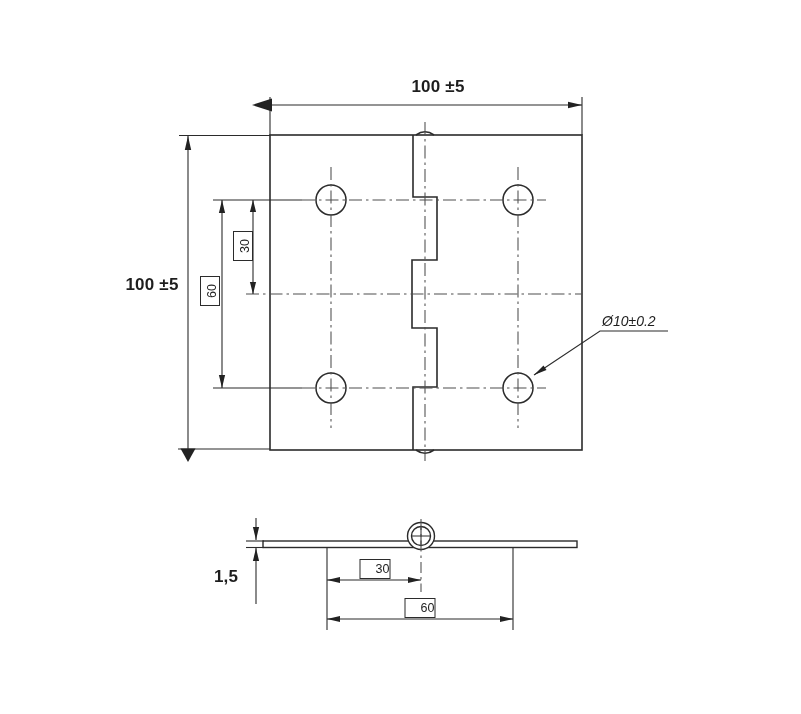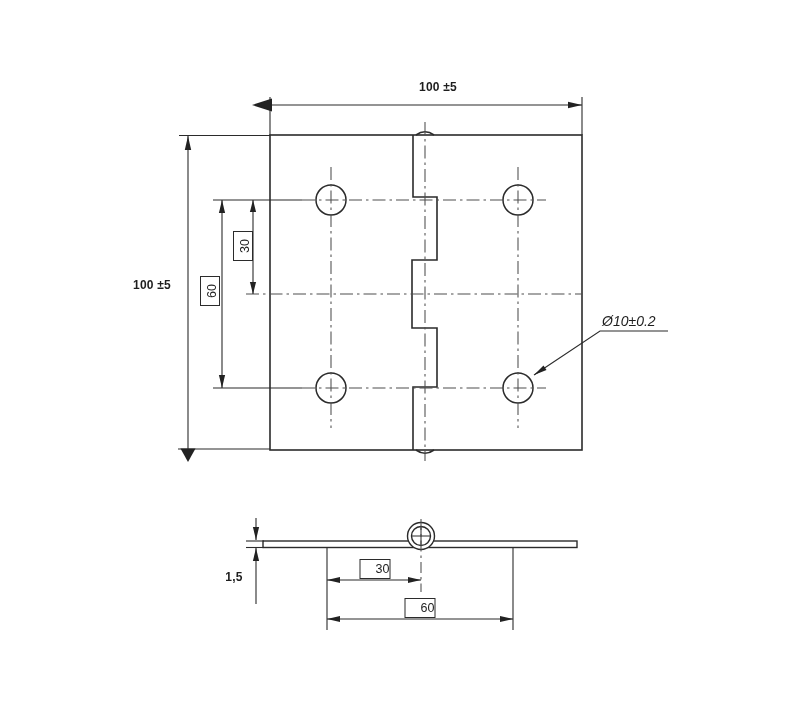--- a/index.html
+++ b/index.html
@@ -13,21 +13,21 @@
   .canvas { position: absolute; inset: 0; width: 801px; height: 714px; }
   svg { position: absolute; left: 0; top: 0; }
 
   .label {
     position: absolute;
     color: #1e1e1e;
     white-space: nowrap;
     user-select: none;
   }
   .dim-main {
-    font-size: 12px;
+    font-size: 17px;
     font-weight: bold;
     letter-spacing: 0.2px;
   }
   .dim-dia {
     font-size: 14px;
     font-weight: normal;
   }
   .dim-box {
     position: absolute;
     border: 1.3px solid #2b2b2b;
@@ -153,21 +153,21 @@
   <div class="dim-box vert center" style="left:210px; top:291px;">
     <span>60</span>
   </div>
 
   <div class="dim-box vert center" style="left:243px; top:246px;">
     <span>30</span>
   </div>
 
   <div class="label dim-dia" style="left:602px; top:313px;font-style:italic;">Ø10±0.2</div>
 
-  <div class="label dim-main center" style="left:234px; top:577px;">1,5</div>
+  <div class="label dim-main center" style="left:226px; top:577px;">1,5</div>
 
   <div class="dim-box horiz center" style="left:375px; top:569px;">
     <span>30</span>
   </div>
 
   <div class="dim-box horiz center" style="left:420px; top:608px;">
     <span>60</span>
   </div>
 
 </div>

